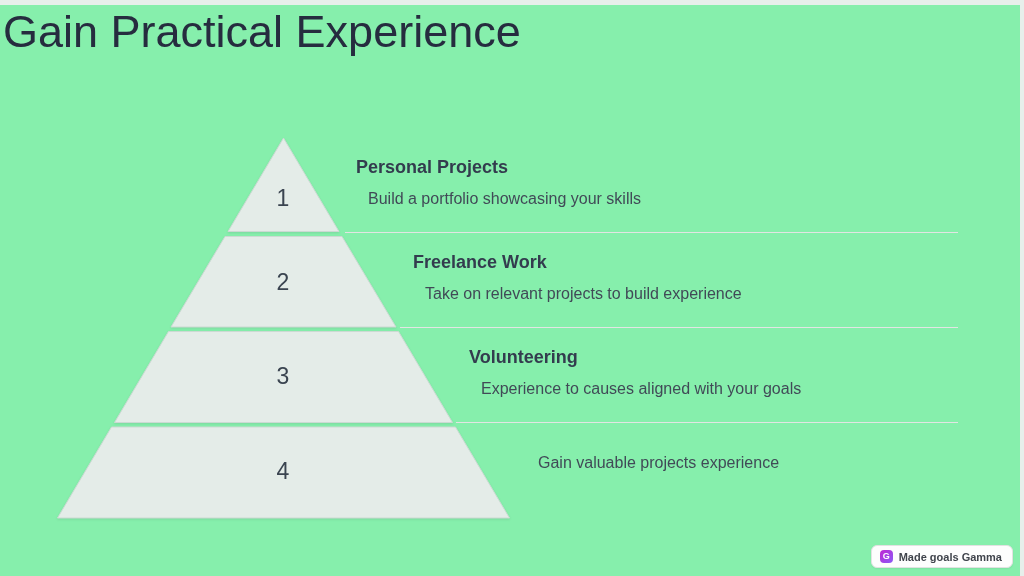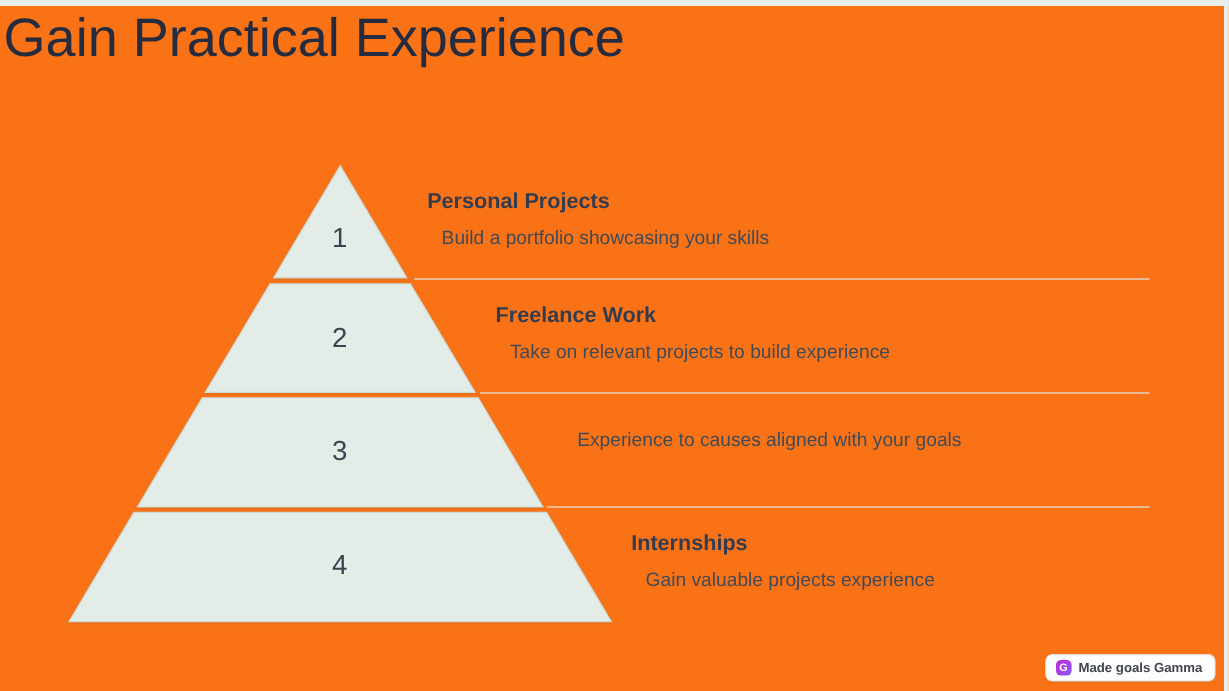--- a/index.html
+++ b/index.html
@@ -10,21 +10,21 @@
     background: #ffffff;
     font-family: "Liberation Sans", sans-serif;
     overflow: hidden;
     position: relative;
   }
   .slide {
     position: absolute;
     inset: 0;
     width: 1024px;
     height: 576px;
-    background: #f97316;
+    background: #86efac;
   }
   .edge-top {
     position: absolute;
     top: 0; left: 0;
     width: 1024px; height: 5px;
     background: #e7efeb;
   }
   .edge-right {
     position: absolute;
     top: 0; right: 0;
@@ -147,24 +147,24 @@
 
   <div class="row-text row-1">
     <p class="heading">Personal Projects</p>
     <p class="description">Build a portfolio showcasing your skills</p>
   </div>
   <div class="row-text row-2">
     <p class="heading">Freelance Work</p>
     <p class="description">Take on relevant projects to build experience</p>
   </div>
   <div class="row-text row-3">
+    <p class="heading">Volunteering</p>
     <p class="description">Experience to causes aligned with your goals</p>
   </div>
   <div class="row-text row-4">
-    <p class="heading">Internships</p>
     <p class="description">Gain valuable projects experience</p>
   </div>
 
   <div class="gamma-badge">
     <span class="gamma-logo">G</span>
     <span class="gamma-label">Made goals Gamma</span>
   </div>
 
 </div>
 

